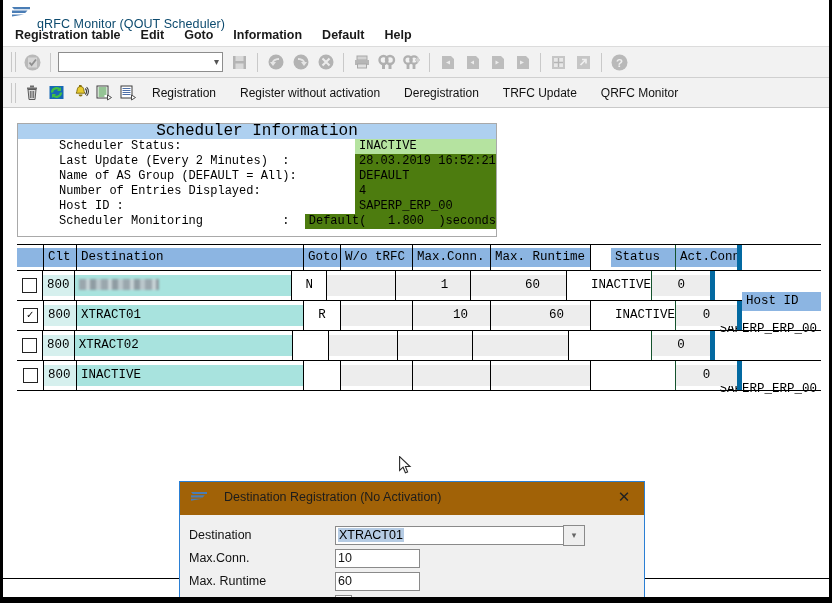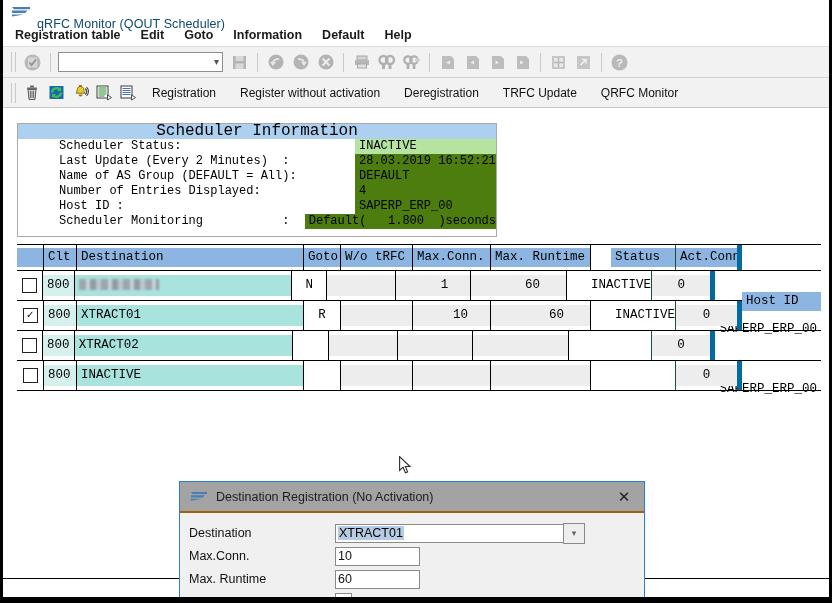--- a/index.html
+++ b/index.html
@@ -69,21 +69,21 @@
   .chk{width:13px;height:13px;border:1px solid #222;background:#fff;display:flex;align-items:center;justify-content:center;}
   .chk span{font-size:11px;line-height:1;color:#000;}
   .blurred{display:inline-block;width:80px;height:11px;margin-top:4px;
     background:repeating-linear-gradient(90deg,#9aa4ab 0 7px,#c9d2d6 7px 11px,#8e99a0 11px 17px,#bcc6cb 17px 22px);
     filter:blur(1.3px);opacity:.95;}
   
   .cursor{position:absolute;left:396px;top:348px;width:13px;height:19px;pointer-events:none;}
   
   .dialog{position:absolute;left:176px;top:373px;width:464px;height:206px;background:#f0f0f0;
           border:1px solid #2a7fd4;box-shadow:0 0 0 0 rgba(0,0,0,0);z-index:20;}
-  .dlg-title{height:29px;background:#a3a3a3;display:flex;align-items:center;padding:0 0 0 11px;border-bottom:2px solid #a16207;}
+  .dlg-title{height:29px;background:#a16207;display:flex;align-items:center;padding:0 0 0 11px;border-bottom:4px solid #a16207;gap:8px;}
   .dlg-title .sap-logo{width:16px;height:10px;margin-right:9px;}
   .dlg-title-text{font-size:12.5px;color:#1c1c1c;flex:1;}
   .dlg-close{width:40px;height:28px;display:flex;align-items:center;justify-content:center;color:#222;font-size:15px;}
   .dlg-body{padding:9px 0 0 9px;}
   .frow{display:flex;align-items:center;height:22px;margin-bottom:1px;}
   .flabel{width:146px;font-size:12.5px;color:#111;}
   .finput{height:19px;border:1px solid #8a8a8a;background:#fff;box-sizing:border-box;
           font-size:12.5px;color:#111;display:flex;align-items:center;padding:0 2px;}
   .finput.dest{width:228px;border-right:none;}
   .finput .sel{background:#b6cce4;color:#000;padding:0 1px;}

